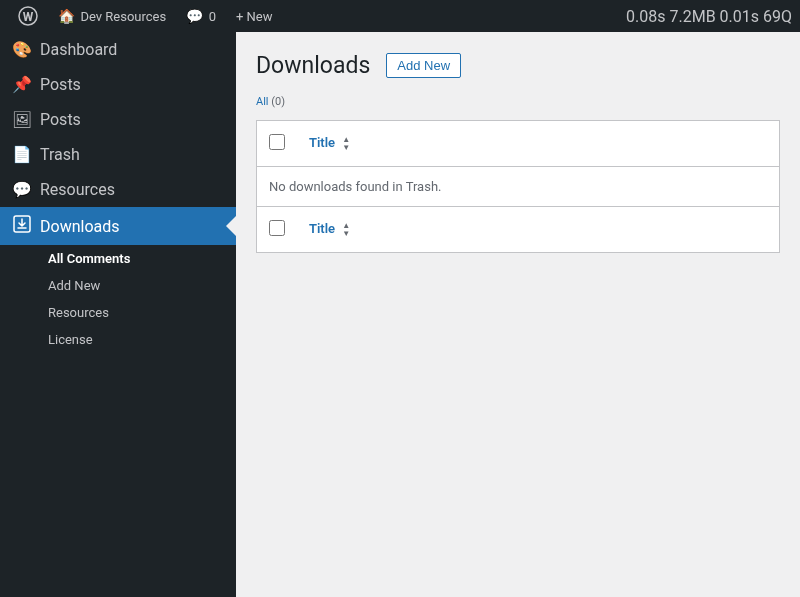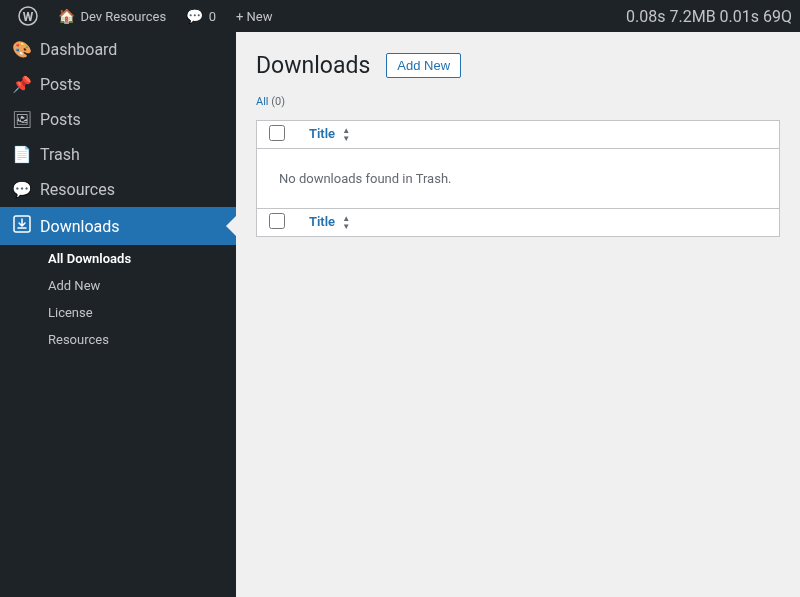--- a/index.html
+++ b/index.html
@@ -128,33 +128,33 @@
     .filter-bar .filter-count { color: #646970; }
 
     
     .wp-table {
       width: 100%;
       border-collapse: collapse;
       background: #fff;
       border: 1px solid #c3c4c7;
     }
     .wp-table th, .wp-table td {
-      padding: 4px 12px;
+      padding: 13px 12px;
       text-align: left;
       border-bottom: 1px solid #c3c4c7;
       font-size: 13px;
     }
     .wp-table th {
       background: #fff;
       color: #2271b1;
       font-weight: 600;
     }
     .wp-table tr.no-items td {
       color: #646970;
-      padding: 22px;
+      padding: 12px;
       text-align: left;
     }
     .wp-table .col-cb { width: 28px; }
     .sort-arrows { display: inline-flex; flex-direction: column; margin-left: 4px; vertical-align: middle; line-height: 1; }
     .sort-arrows span { font-size: 8px; color: #646970; line-height: 1; }
 
     .cb-checkbox {
       width: 16px; height: 16px; cursor: pointer;
     }
   </style>
@@ -219,30 +219,30 @@
           <rect x="1" y="1" width="16" height="16" rx="2" stroke="white" stroke-width="1.5"></rect>
           <path d="M9 4v7M6 8l3 3 3-3" stroke="white" stroke-width="1.5" stroke-linecap="round" stroke-linejoin="round"></path>
           <path d="M5 13h8" stroke="white" stroke-width="1.5" stroke-linecap="round"></path>
         </svg>
       </span>
       <span class="sidebar-label">Downloads</span>
     </div>
 
     <div class="sidebar-submenu">
       <div class="sidebar-subitem active">
-        <span>All Downloads</span>
+        <span>All Comments</span>
       </div>
       <div class="sidebar-subitem">
         <span>Add New</span>
       </div>
       <div class="sidebar-subitem">
+        <span>Resources</span>
+      </div>
+      <div class="sidebar-subitem">
         <span>License</span>
-      </div>
-      <div class="sidebar-subitem">
-        <span>Resources</span>
       </div>
     </div>
   </div>
 
   <div id="content">
 
     <div class="page-header">
       <h1 class="page-title">Downloads</h1>
       <button class="add-new-btn">Add New</button>
     </div>

